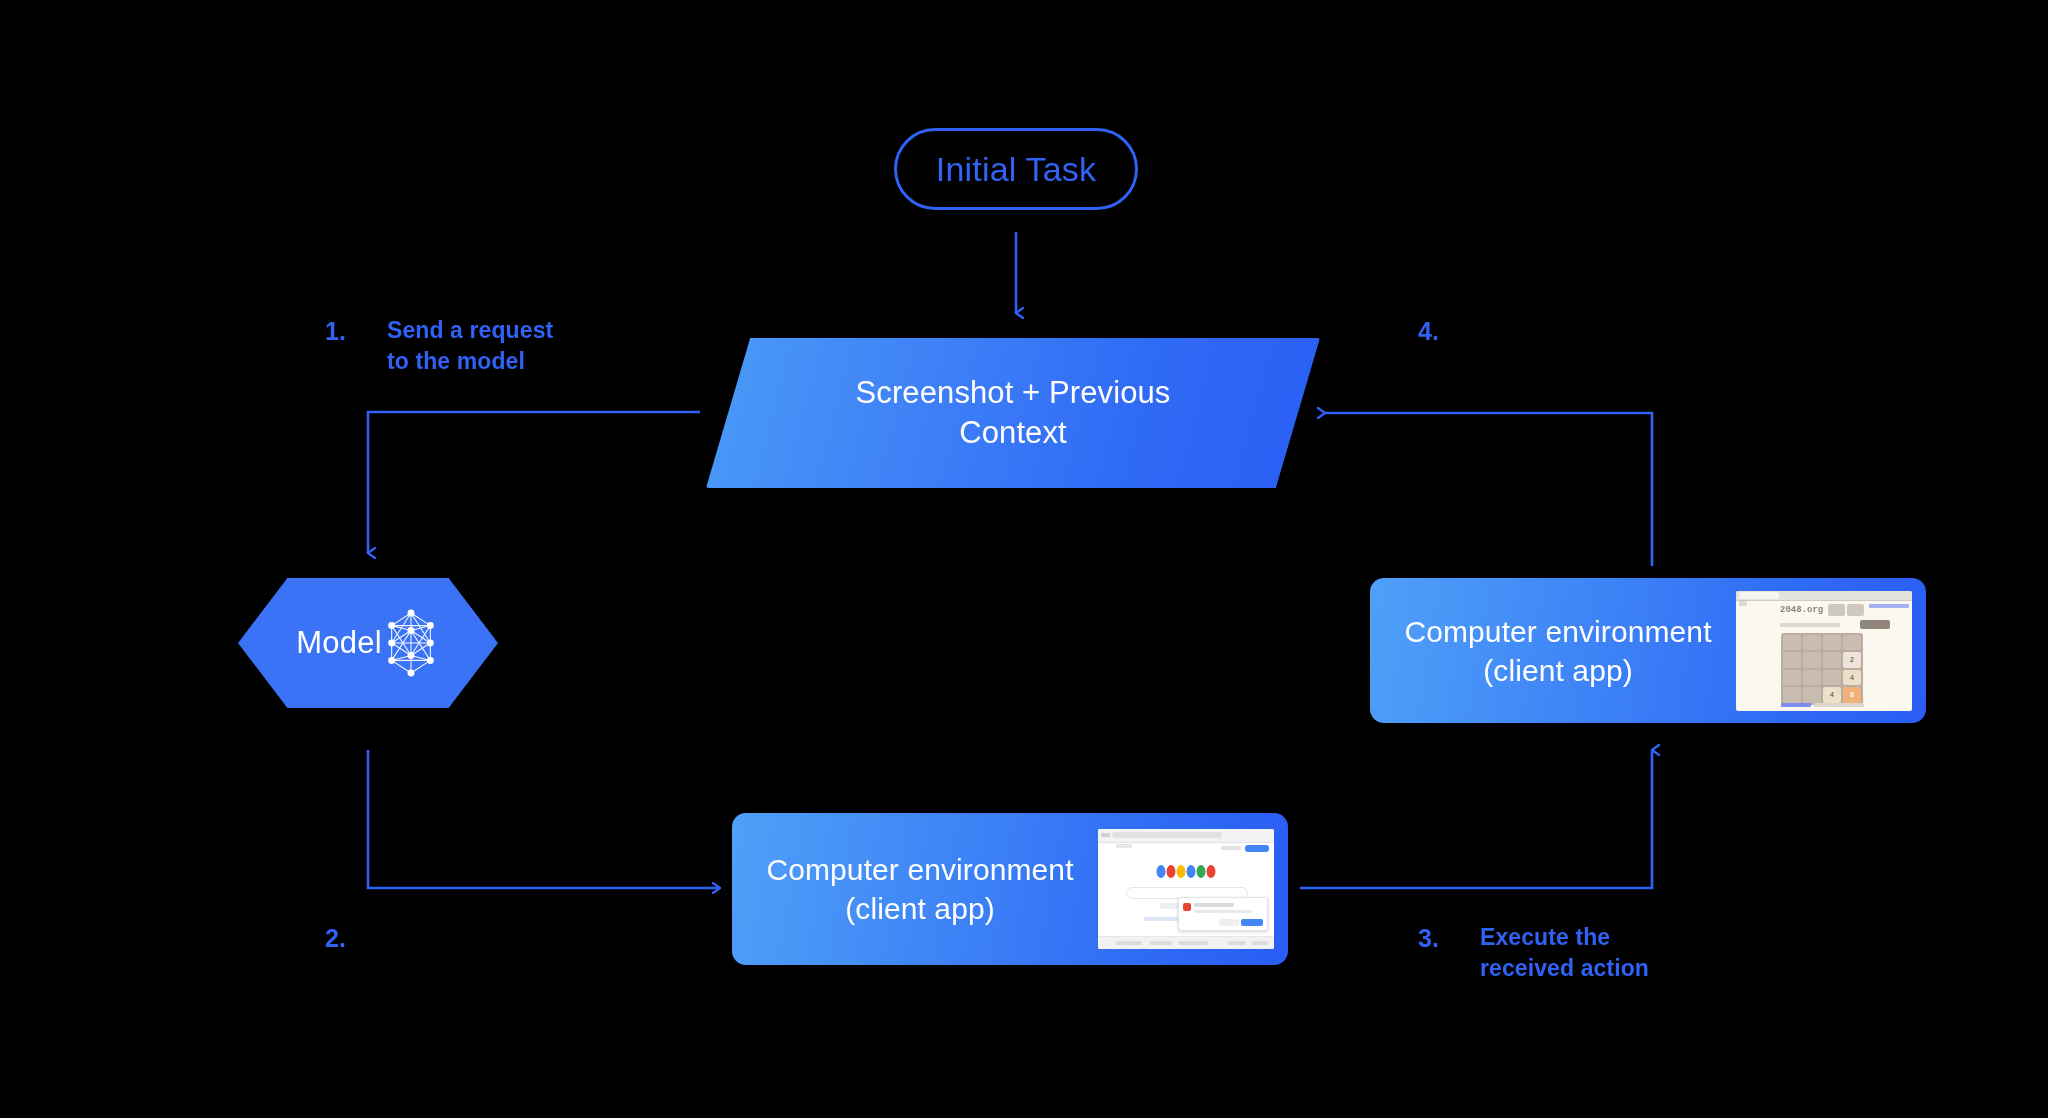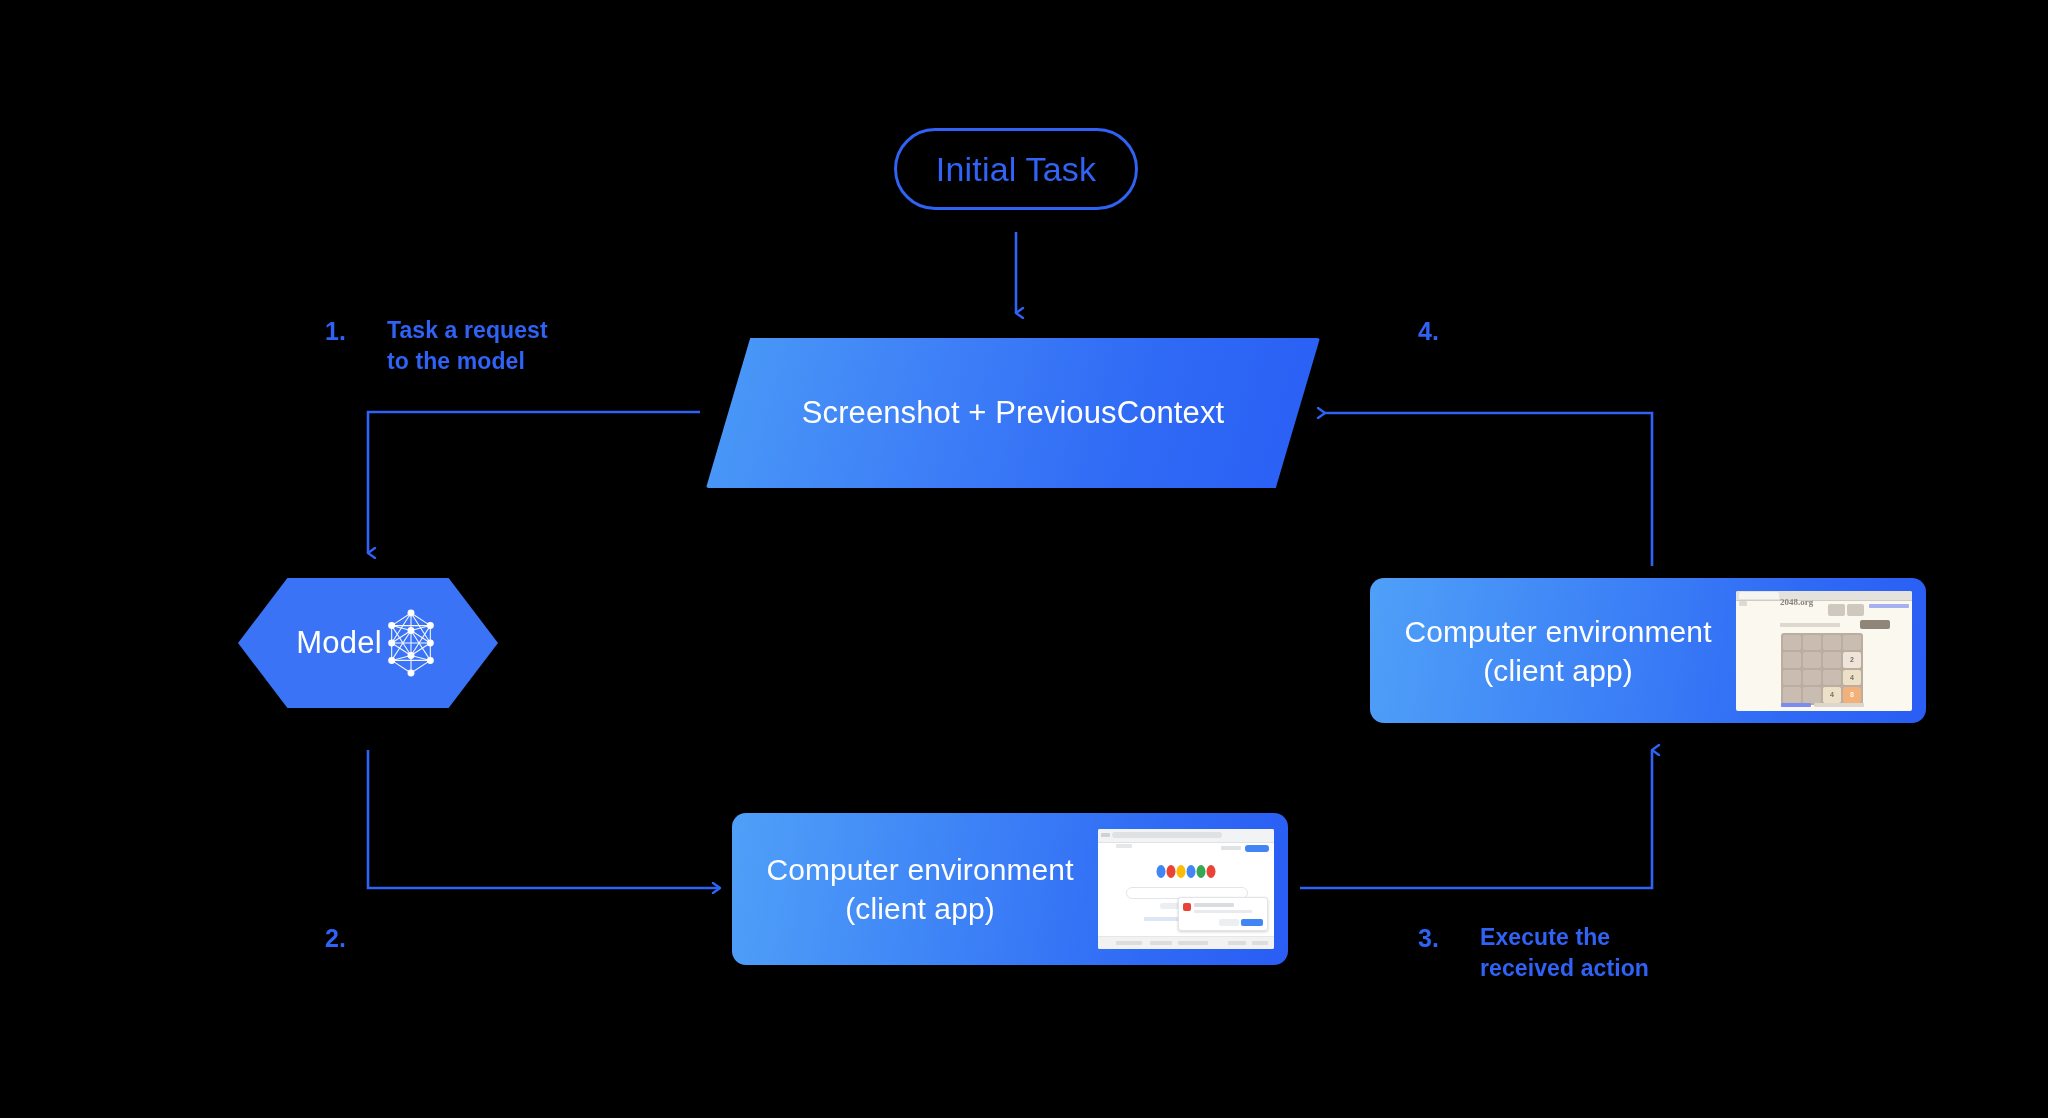--- a/index.html
+++ b/index.html
@@ -62,21 +62,21 @@
     position: absolute;
     inset: 0;
     background: linear-gradient(105deg, #4a9bf7 0%, #3e7ff7 38%, #2f6af5 70%, #2a5ef4 100%);
     clip-path: polygon(7.2% 0%, 100% 0%, 92.8% 100%, 0% 100%);
     border-radius: 3px;
   }
   .parallelogram .ptext {
     position: absolute;
     inset: 0;
     display: flex;
-    flex-direction: row;
+    flex-direction: column;
     align-items: center;
     justify-content: center;
     color: #ffffff;
     font-size: 31px;
     line-height: 1.29;
     text-align: center;
     letter-spacing: 0.1px;
   }
 
   
@@ -161,23 +161,23 @@
   }
   .t2048 .ttab {
     position: absolute; left: 3px; top: 1px; width: 40px; height: 7px;
     background: #f7f5f1; border-radius: 2px 2px 0 0;
   }
   .t2048 .taddr {
     position: absolute; left: 3px; top: 10px; width: 8px; height: 5px;
     background: #dcdad5; border-radius: 1px;
   }
   .t2048 .title2048 {
-    position: absolute; left: 44px; top: 6px;
+    position: absolute; left: 44px; top: 14px;
     font-size: 9px; font-weight: bold; color: #8a8178;
-    font-family: Liberation Serif, serif;
+    font-family: Liberation Mono, monospace;
   }
   .t2048 .scorebox {
     position: absolute; top: 13px; width: 17px; height: 12px;
     background: #cfc8bf; border-radius: 2px;
   }
   .t2048 .linkrow {
     position: absolute; right: 3px; top: 13px; width: 40px; height: 4px;
     background: #8e9df0; border-radius: 1px; opacity: .8;
   }
   .t2048 .subline {
@@ -509,21 +509,21 @@
         <i style="left:52px;width:22px"></i>
         <i style="left:80px;width:30px"></i>
         <i style="right:28px;width:18px"></i>
         <i style="right:6px;width:16px"></i>
       </div>
     </div>
   </div>
 
   <div class="step s1">
     <span class="step-num">1.</span>
-    <span class="step-text">Task a request
+    <span class="step-text">Send a request
 to the model</span>
   </div>
 
   <div class="step s4">
     <span class="step-num">4.</span>
   </div>
 
   <div class="step s2">
     <span class="step-num">2.</span>
   </div>

